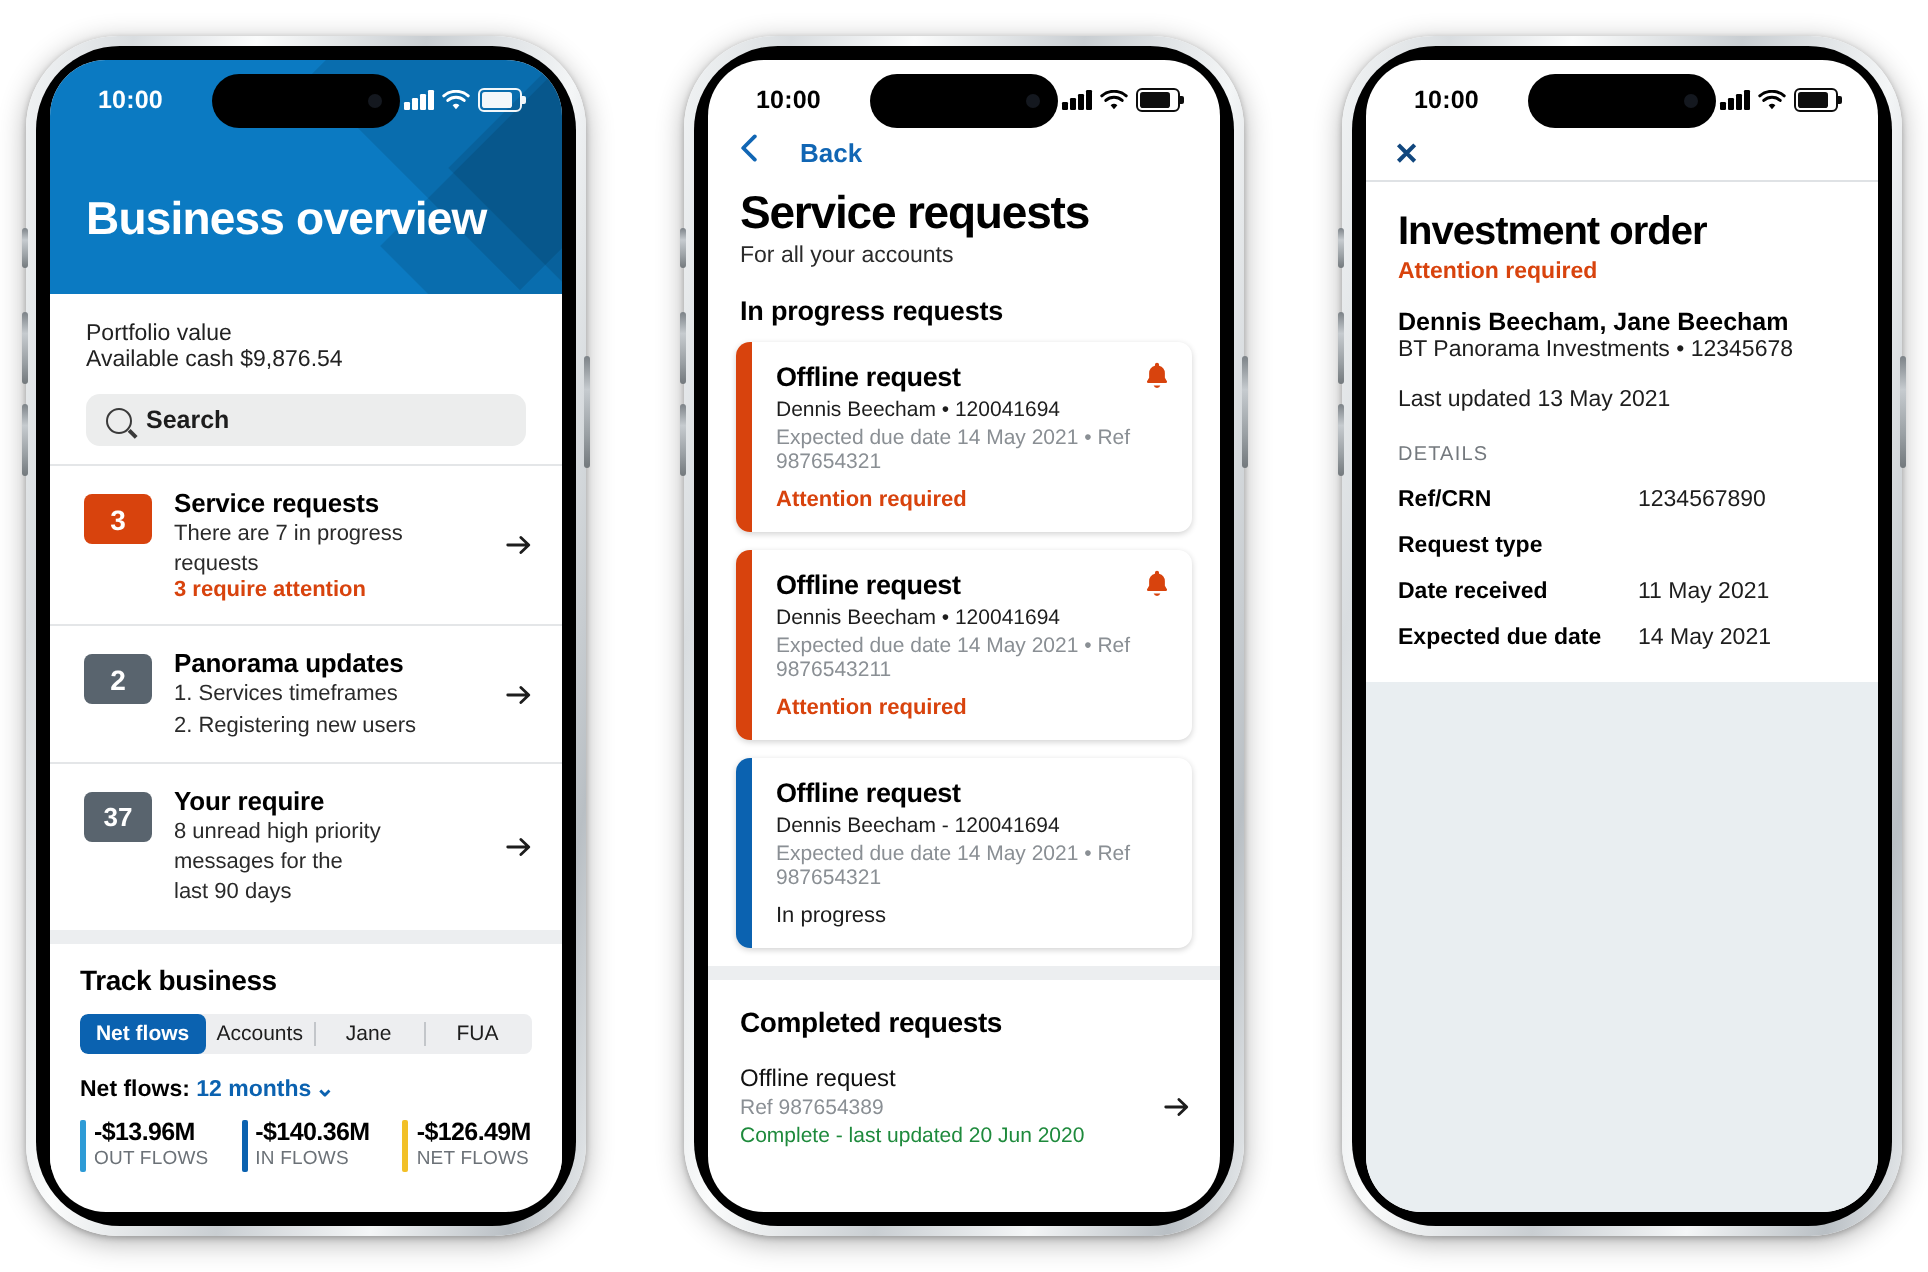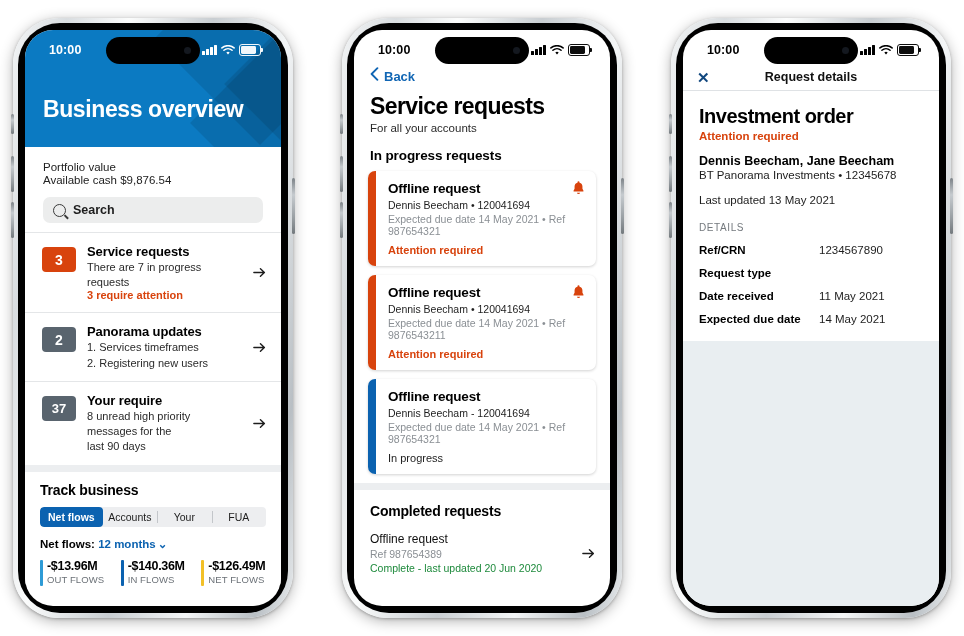--- a/index.html
+++ b/index.html
@@ -135,21 +135,21 @@
   .stats{display:flex;margin-top:8px;gap:16px;}
   .stat{flex:1;padding-left:7px;position:relative;}
   .stat::before{content:"";position:absolute;left:0;top:1px;height:26px;width:3px;border-radius:1px;}
   .stat.c1::before{background:#2e9bd6;}
   .stat.c2::before{background:#0b62b0;}
   .stat.c3::before{background:#f2c027;}
   .stat .v{font-size:12.5px;font-weight:bold;color:#000;letter-spacing:-.3px;}
   .stat .k{font-size:9.5px;color:#6b7177;letter-spacing:.1px;margin-top:1px;}
 
   
-  .p2-nav{padding:0 0 0 16px;height:24px;display:flex;align-items:center;gap:5px;}
+  .p2-nav{padding:0 0 0 16px;height:24px;display:flex;align-items:center;gap:21px;}
   .p2-nav .chevl{color:#1166b4;}
   .p2-nav .lbl{font-size:13px;font-weight:bold;color:#1166b4;}
   .p2-head{padding:6px 16px 0 16px;}
   .p2-h1{font-size:23px;font-weight:bold;letter-spacing:-.6px;color:#000;line-height:1.1;}
   .p2-sub{font-size:11.5px;color:#2a2a2a;margin-top:3px;}
   .p2-section{font-size:13.5px;font-weight:bold;color:#000;margin:14px 16px 0 16px;letter-spacing:-.1px;}
   .cards{padding:8px 14px 0 14px;}
   .card{
     display:flex;background:#fff;border-radius:7px;overflow:hidden;margin-bottom:9px;
     box-shadow:0 1px 3px rgba(0,0,0,.18);
@@ -298,21 +298,21 @@
 
           </div>
 
           <div class="divider-thick"></div>
 
           <div class="track">
             <h3>Track business</h3>
             <div class="segbar">
               <div class="seg active">Net flows</div>
               <div class="seg">Accounts</div>
-              <div class="seg sep">Your</div>
+              <div class="seg sep">Jane</div>
               <div class="seg sep">FUA</div>
             </div>
             <div class="nfline">
               <span>Net flows:</span>
               <b>12 months</b><span class="chev">⌄</span>
             </div>
             <div class="stats">
               <div class="stat c1">
                 <div class="v">-$13.96M</div>
                 <div class="k">OUT FLOWS</div>
@@ -473,21 +473,20 @@
                 <path d="M.9 2.9A9.4 9.4 0 0 1 13.1 2.9" stroke="currentColor" stroke-width="1.5" fill="none" stroke-linecap="round"></path>
               </svg>
             <span class="batt">
                 <i></i>
               </span>
           </span>
         </div>
 
         <div class="p3-nav">
           <span class="x">✕</span>
-          <span class="ttl">Request details</span>
         </div>
 
         <div class="p3-body">
           <div class="p3-h1">Investment order</div>
           <div class="p3-alert">Attention required</div>
           <div class="p3-names">Dennis Beecham, Jane Beecham</div>
           <div class="p3-acct">BT Panorama Investments • 12345678</div>
           <div class="p3-upd">Last updated 13 May 2021</div>
 
           <div class="p3-details-h">DETAILS</div>

